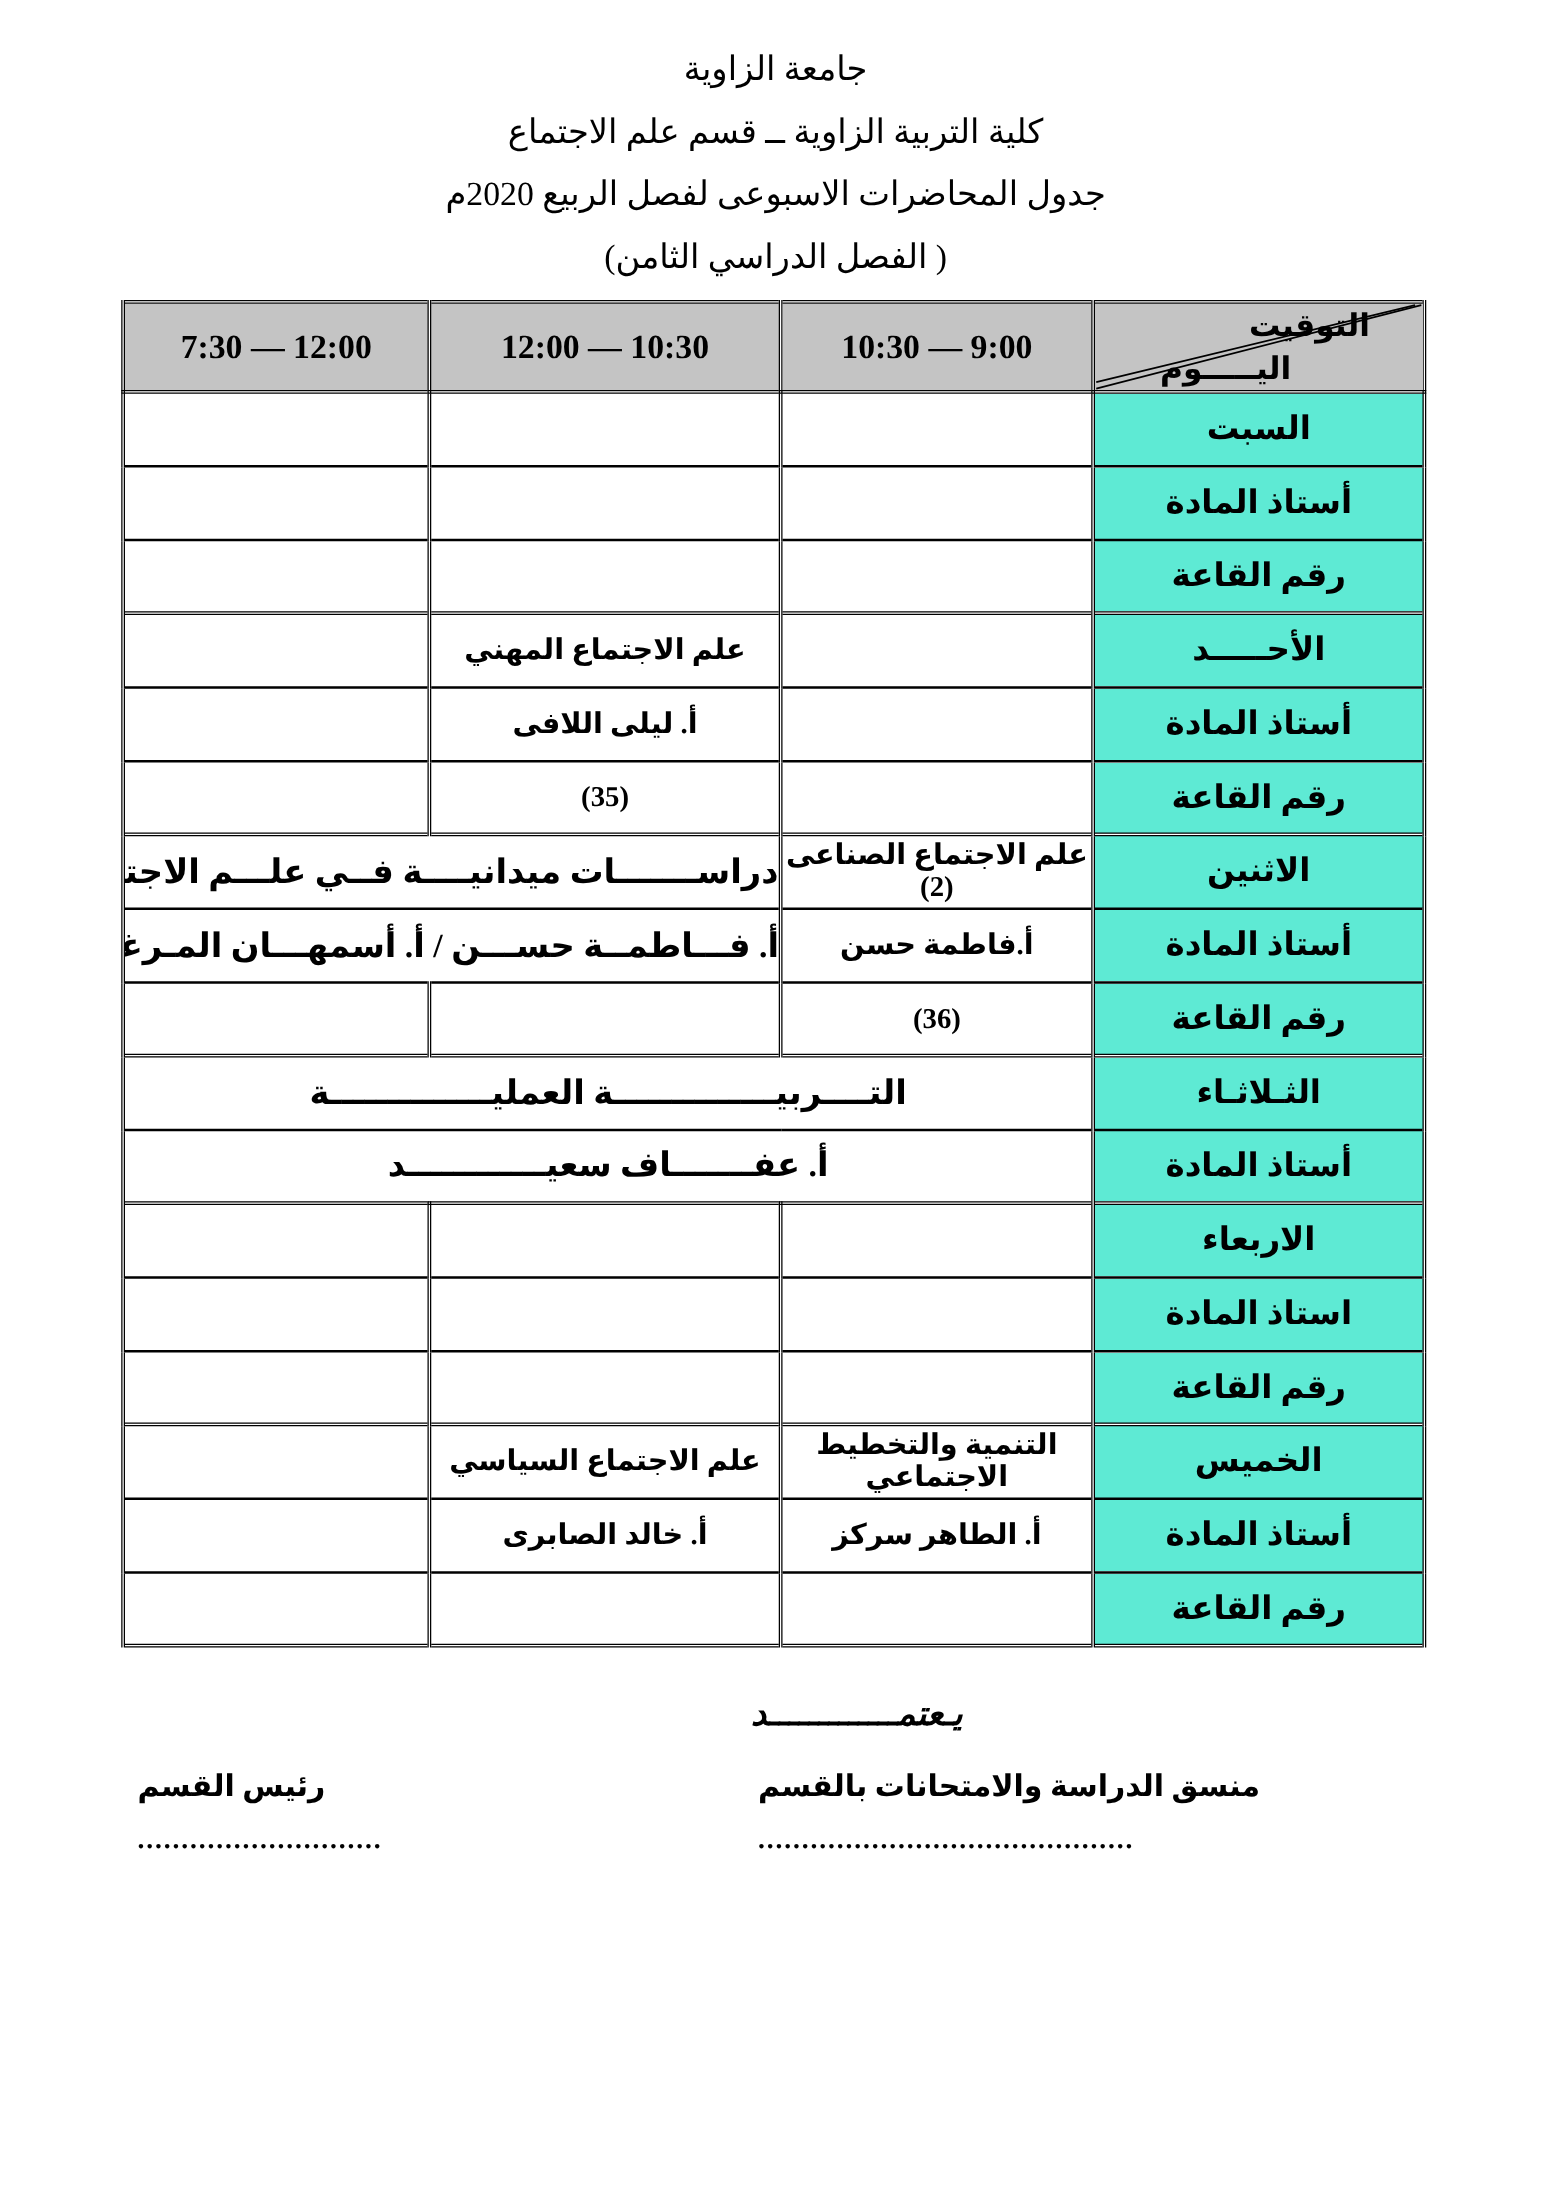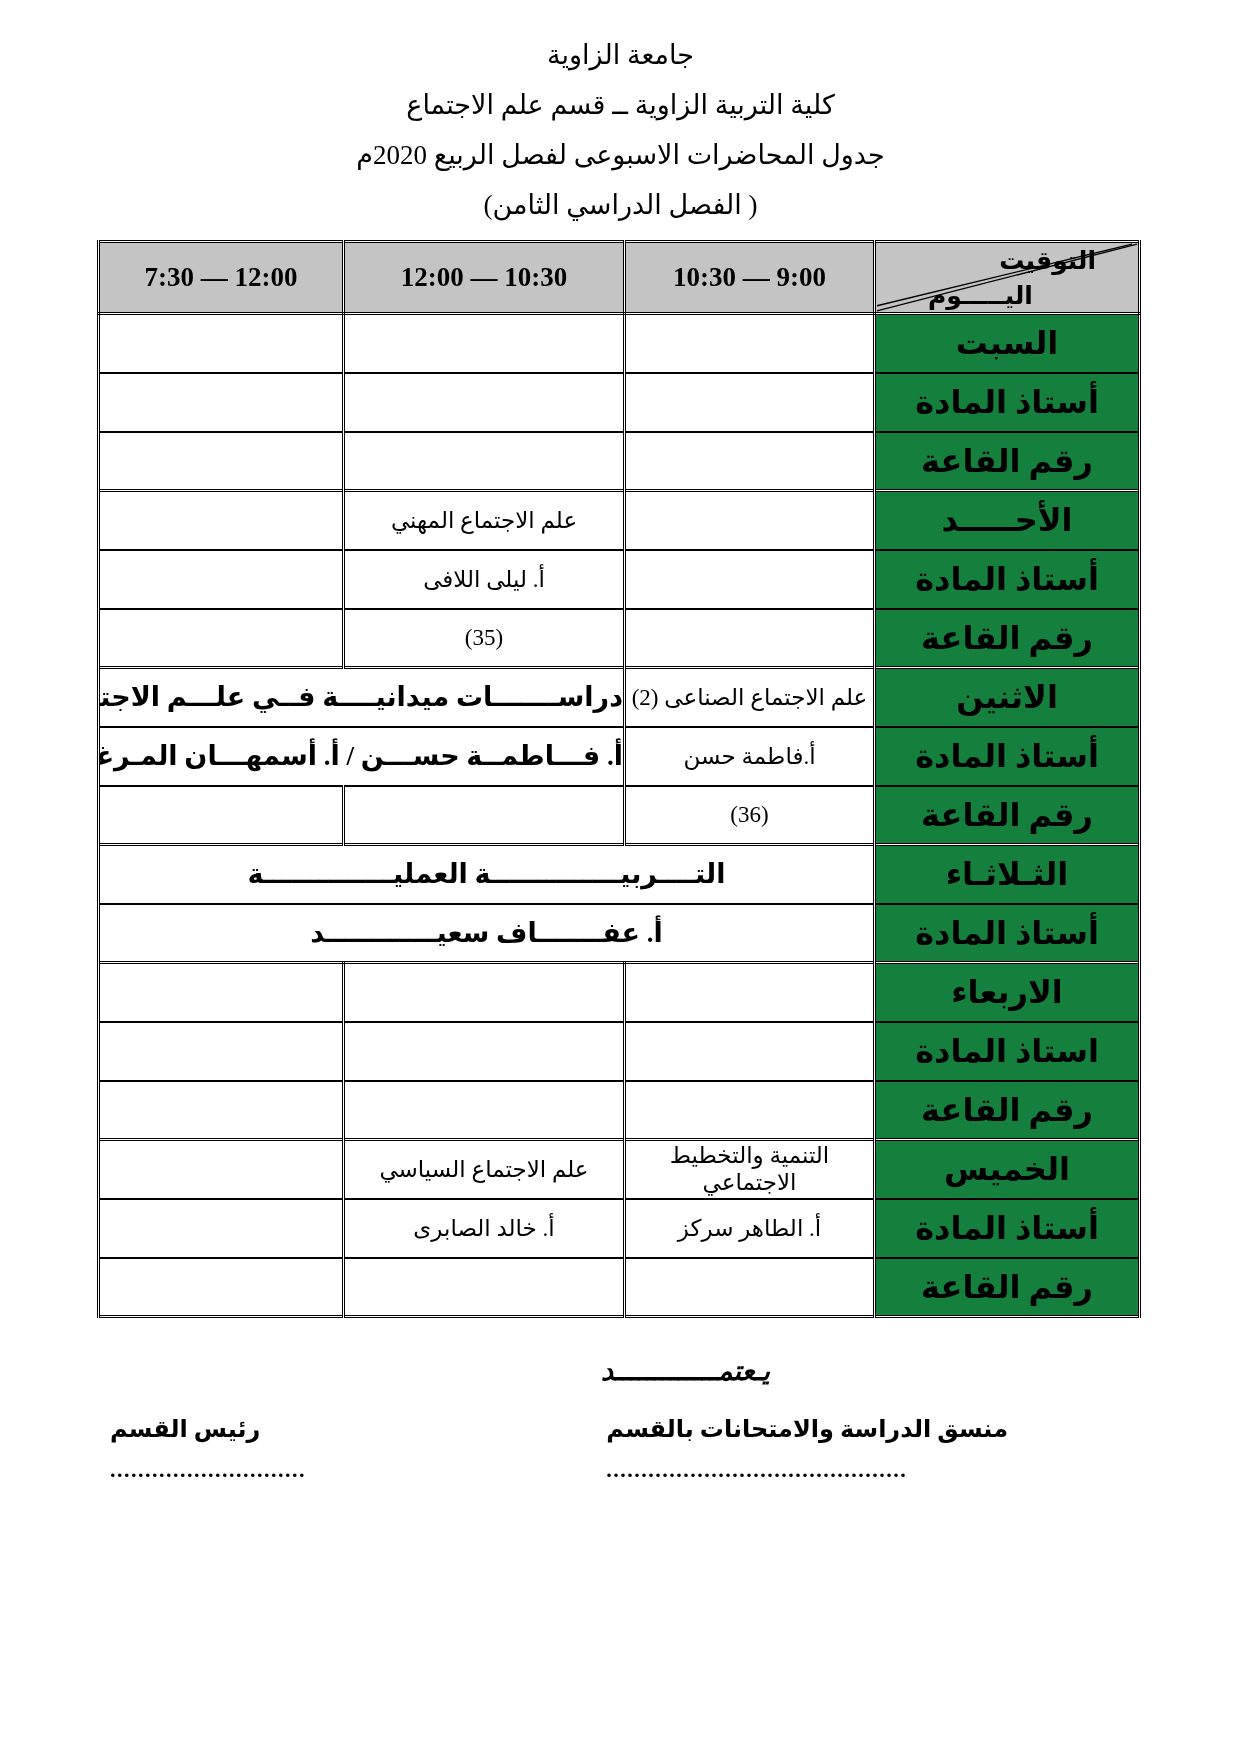--- a/index.html
+++ b/index.html
@@ -41,27 +41,27 @@
   .schedule tr.group-start th, .schedule tr.group-start td { border-top: 3px double #000; }
   .schedule thead th { border-bottom: 3px double #000; }
 
   .schedule thead th {
     height: 72px;
     background: #c4c4c4;
     font-weight: bold;
     font-size: 27px;
   }
   .schedule tbody th.day {
-    background: #15803d;
+    background: #5eead4;
     font-weight: bold;
-    font-size: 32px;
+    font-size: 26px;
     white-space: nowrap;
   }
   .schedule tbody th, .schedule tbody td { height: 59px; }
-  .schedule tbody td { font-size: 23px; font-weight: normal; }
+  .schedule tbody td { font-size: 23px; font-weight: bold; }
   .schedule tbody td.bold-span { font-size: 27px; font-weight: bold; white-space: nowrap; }
 
   
   th.corner { position: relative; padding: 0; }
   th.corner svg { position: absolute; top: 0; left: 0; width: 100%; height: 100%; display: block; }
   th.corner .corner-top  { position: absolute; top: 3px;  right: 42px; font-size: 25px; }
   th.corner .corner-bottom { position: absolute; bottom: 2px; left: 52px; font-size: 25px; }
 
   .ltr { direction: ltr; unicode-bidi: embed; }
 

